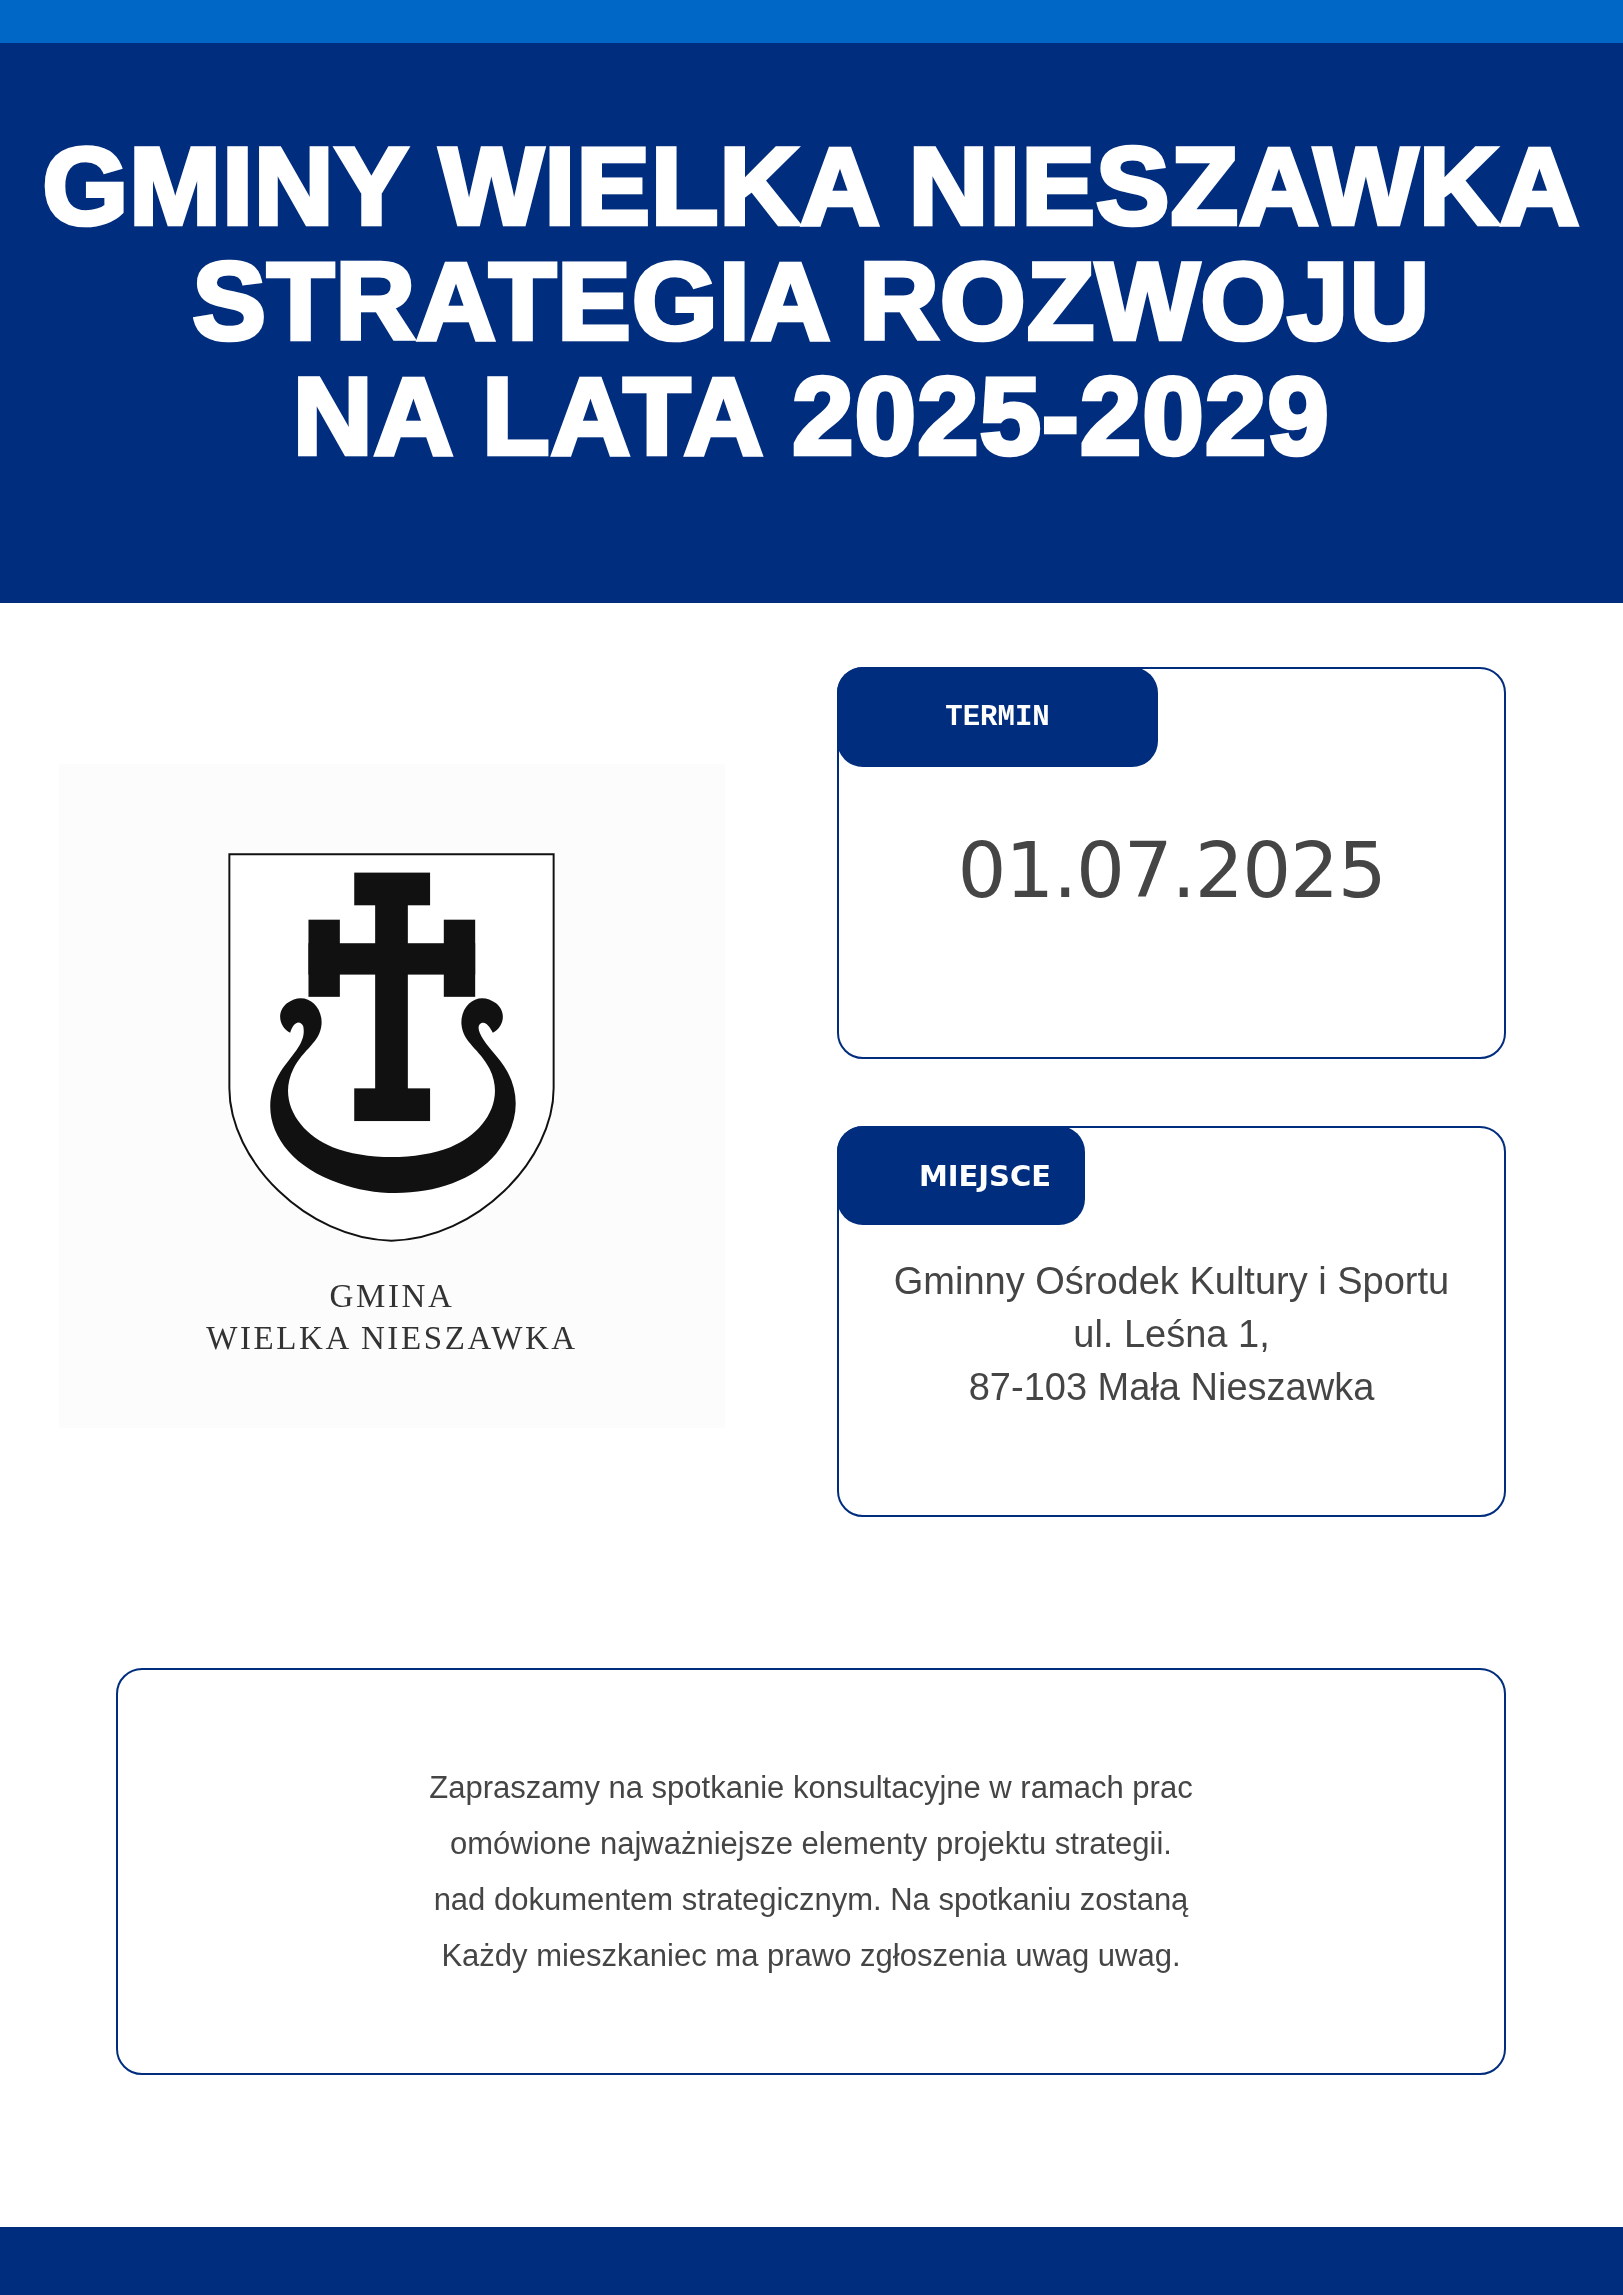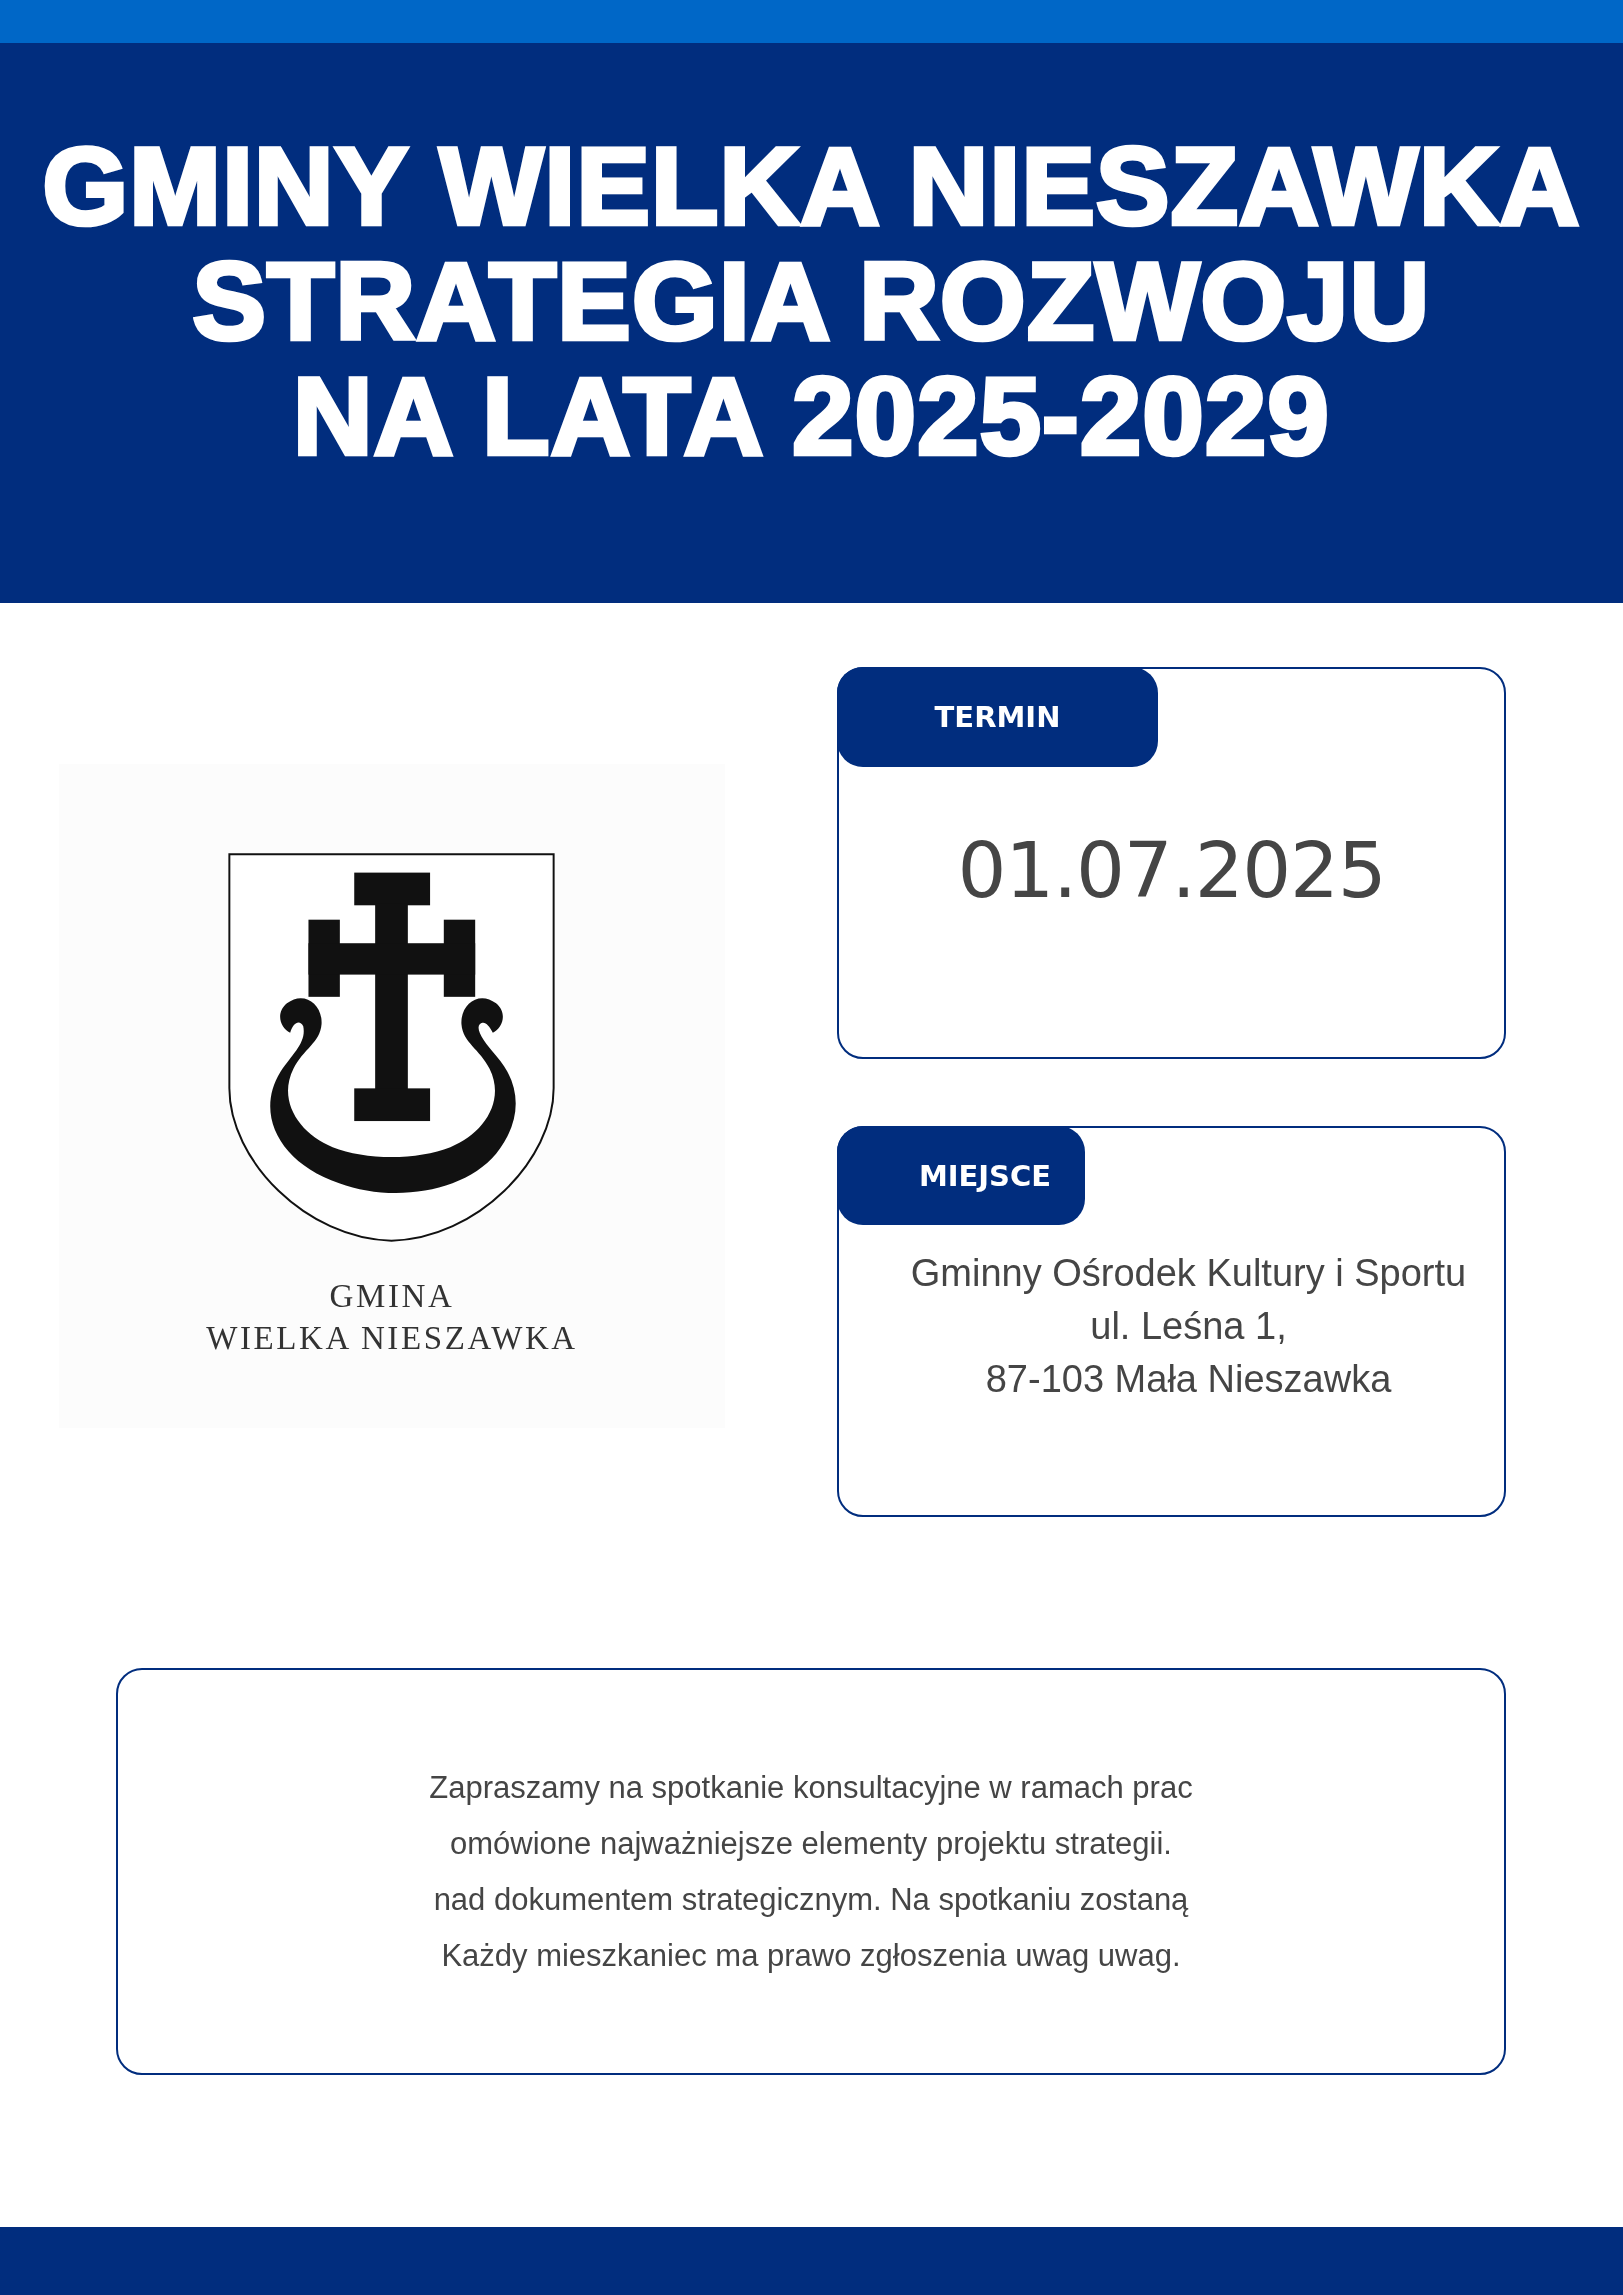--- a/index.html
+++ b/index.html
@@ -60,31 +60,31 @@
              C385 300 359 290 357 262 C355 230 385 210 410 230 C428 245 420 268 405 275
              C398 262 392 256 385 262 C378 270 392 290 410 310 C450 355 450 410 410 460
              C360 520 250 535 170 505 C80 475 40 400 80 335 C100 305 120 290 115 265
              C110 255 100 258 95 275 Z" fill="#111"></path>
   </svg>
   <div class="logo-text" style="top:511px;">GMINA</div>
   <div class="logo-text" style="top:553px;">WIELKA NIESZAWKA</div>
 </div>
 
 <div class="card" style="left:837px; top:667px; width:669px; height:392px;">
-  <div class="badge" style="width:321px; height:100px;">
+  <div class="badge" style="width:321px; height:100px;font-family:Liberation Mono, monospace;">
     <span>TERMIN</span>
   </div>
   <div class="date-text" style="top:157px;">01.07.2025</div>
 </div>
 
 <div class="card" style="left:837px; top:1126px; width:669px; height:391px;">
   <div class="badge" style="width:200px; height:99px;padding-left:48px;">
     <span>MIEJSCE</span>
   </div>
-  <div class="place-text" style="top:119px;padding-left:17px;">
+  <div class="place-text" style="top:127px;">
     <span>Gminny Ośrodek Kultury i Sportu</span>
     <span>ul. Leśna 1,</span>
     <span>87-103 Mała Nieszawka</span>
   </div>
 </div>
 
 <div class="card" style="left:116px; top:1668px; width:1390px; height:407px;">
   <div class="desc-text" style="top:90px;">
     <span>Zapraszamy na spotkanie konsultacyjne w ramach prac</span>
     <span>omówione najważniejsze elementy projektu strategii.</span>

